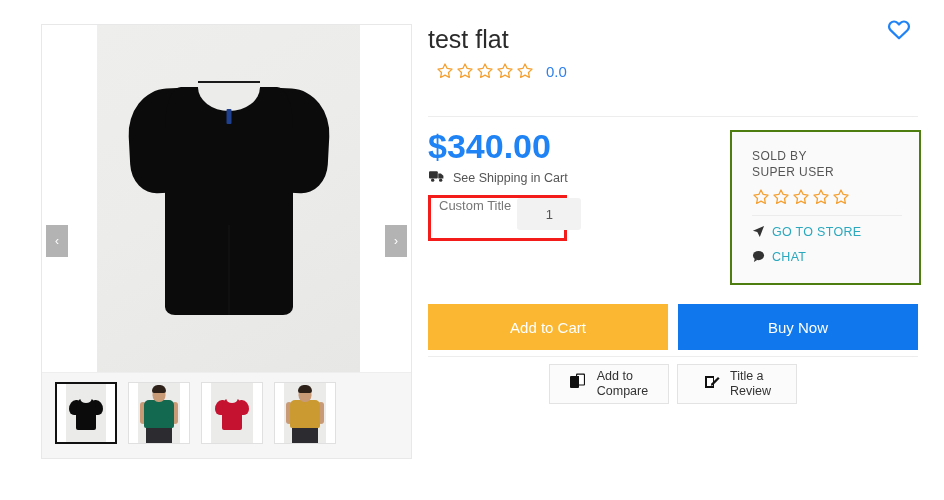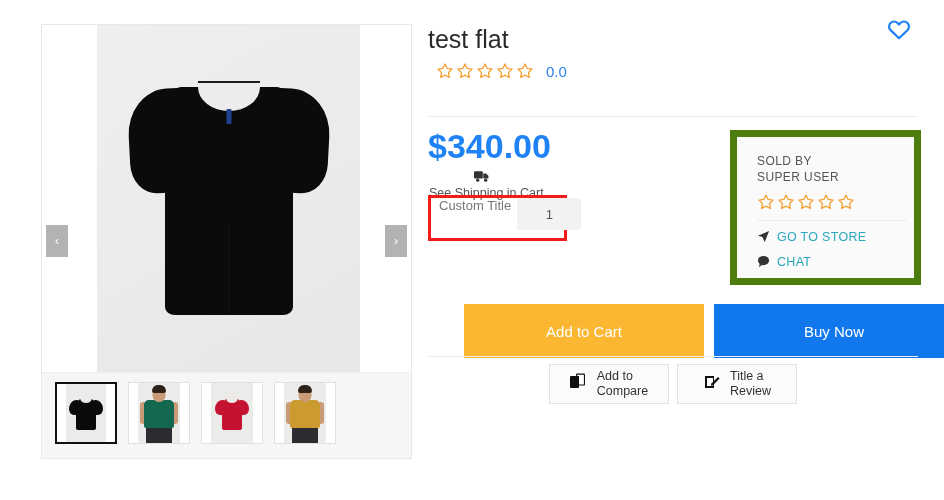--- a/index.html
+++ b/index.html
@@ -356,21 +356,20 @@
     font-weight: bold;
   }
   .shipping-row {
     position: absolute;
     left: 1px;
     top: 170px;
     display: flex;
     align-items: center;
     font-size: 12.5px;
     color: #555555;
-    flex-direction: column;
   }
   .shipping-row .truck {
     margin-right: 8px;
     display: block;
   }
 
   
   .custom-field {
     position: absolute;
     left: 0px;
@@ -402,21 +401,21 @@
   }
 
   
   .seller-card {
     position: absolute;
     left: 302px;
     top: 130px;
     width: 191px;
     height: 155px;
     background: #fafafa;
-    border: 7px solid #4d7c0f;
+    border: 2px solid #4d7c0f;
     box-sizing: border-box;
     padding: 16px 0 0 20px;
   }
   .sold-by {
     font-size: 12px;
     letter-spacing: 0.4px;
     color: #555555;
     line-height: 16px;
     text-transform: uppercase;
   }
@@ -450,27 +449,26 @@
   .btn-row {
     position: absolute;
     left: 0;
     top: 304px;
     width: 490px;
     height: 38px;
   }
   .btn-primary {
     position: absolute;
     top: 0;
-    height: 54px;
+    height: 46px;
     border: none;
     color: #ffffff;
     font-size: 15px;
     font-family: "Liberation Sans", sans-serif;
     cursor: pointer;
-    margin-left: 36px;
   }
   .btn-cart {
     left: 0;
     width: 240px;
     background: #fbb731;
   }
   .btn-buy {
     left: 250px;
     width: 240px;
     background: #1177ed;

